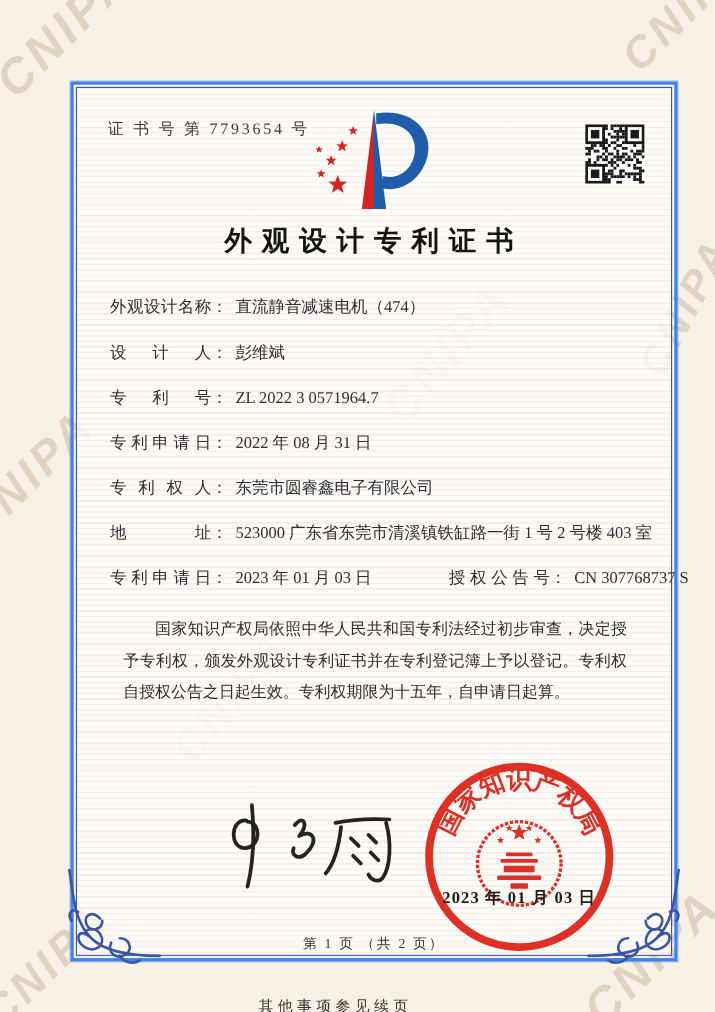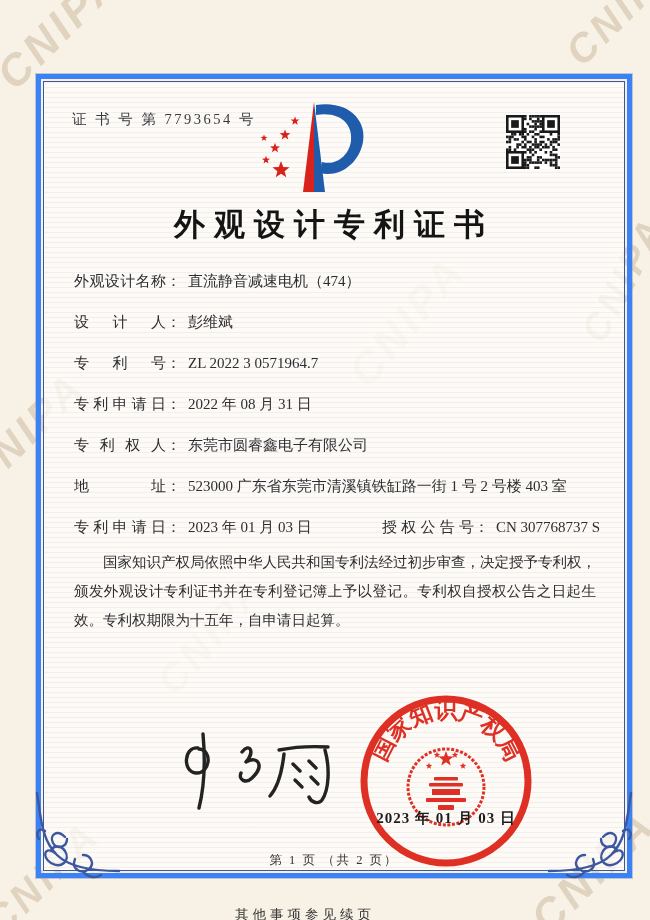--- a/index.html
+++ b/index.html
@@ -19,50 +19,50 @@
   .wm1{left:-18px;top:2px;font-size:44px}
   .wm2{left:552px;top:-14px;font-size:40px}
   .wm3{left:556px;top:258px;font-size:38px;transform:rotate(-62deg)}
   .wm4{left:-48px;top:408px;font-size:42px}
   .wm5{left:330px;top:296px;font-size:44px;color:rgba(184,164,132,.22);transform:rotate(-50deg)}
   .wm6{left:140px;top:612px;font-size:40px;color:rgba(184,164,132,.20);transform:rotate(-50deg)}
   .wm7{left:-28px;top:856px;font-size:40px}
   .wm8{left:516px;top:846px;font-size:44px}
   
   .frame{
-    position:absolute;left:36px;top:74px;width:546px;height:794px;z-index:2;
-    border:5px solid #3b82f6;box-shadow:0 0 0 1px rgba(140,158,200,.55);padding-left:40px;
+    position:absolute;left:64px;top:74px;width:546px;height:794px;z-index:2;
+    border:3px solid #3b82f6;box-shadow:0 0 0 1px rgba(140,158,200,.55);
   }
   .frame-inner{
     position:absolute;inset:2px;border:1px solid #3c57a0;
     background:
       repeating-linear-gradient(to bottom, rgba(98,118,176,.085) 0 1px, rgba(255,255,255,0) 1px 5px),
       rgba(255,253,248,.78);
   }
   .corner{position:absolute;z-index:4;width:96px;height:96px}
   .corner.bl{left:-10px;bottom:-10px}
   .corner.br{right:-10px;bottom:-10px;transform:scaleX(-1)}
   
   .certno{position:absolute;left:28px;top:28px;font-size:14.5px;letter-spacing:2.5px;color:#3a3a3e;z-index:3}
   .qr{position:absolute;left:462px;top:33px;width:54px;height:54px;z-index:3;background:#fff}
   .logo{position:absolute;left:206px;top:18px;width:128px;height:94px;z-index:3}
   .title{
     position:absolute;left:0;right:0;top:122px;text-align:center;z-index:3;
-    font-size:31px;font-weight:bold;letter-spacing:9px;color:#141414;
+    font-size:25px;font-weight:bold;letter-spacing:9px;color:#141414;
   }
   .fields{position:absolute;left:30px;right:24px;top:190px;z-index:3;font-size:15px;color:#2e2e32}
   .row{position:absolute;left:0;right:0;white-space:nowrap}
   .row .lbl{display:inline-block;width:92px;text-align:justify;text-align-last:justify;vertical-align:bottom}
   .row .colon{margin-right:7px}
   .pair2{position:absolute;left:308px;top:0}
   .paras{
     position:absolute;left:30px;right:28px;top:466px;z-index:3;
     font-size:14.5px;line-height:29px;text-align:justify;color:#2d2d30;
   }
-  .paras p{margin:0;text-indent:2em}
+  .paras p{margin:12px;text-indent:2em}
   .sig{
     position:absolute;left:32px;top:668px;z-index:3;
     font-family:"Liberation Sans","DejaVu Sans",sans-serif;
     font-size:15px;line-height:31px;color:#2b2b2b;letter-spacing:2px;
   }
   .signature{position:absolute;left:132px;top:646px;width:170px;height:86px;z-index:3}
   .seal{position:absolute;left:314px;top:611px;width:176px;height:176px;z-index:3;opacity:.94}
   .sealdate{
     position:absolute;left:300px;top:727px;width:204px;z-index:4;text-align:center;
     font-weight:bold;font-size:15px;color:#1c1c1c;letter-spacing:1px;

